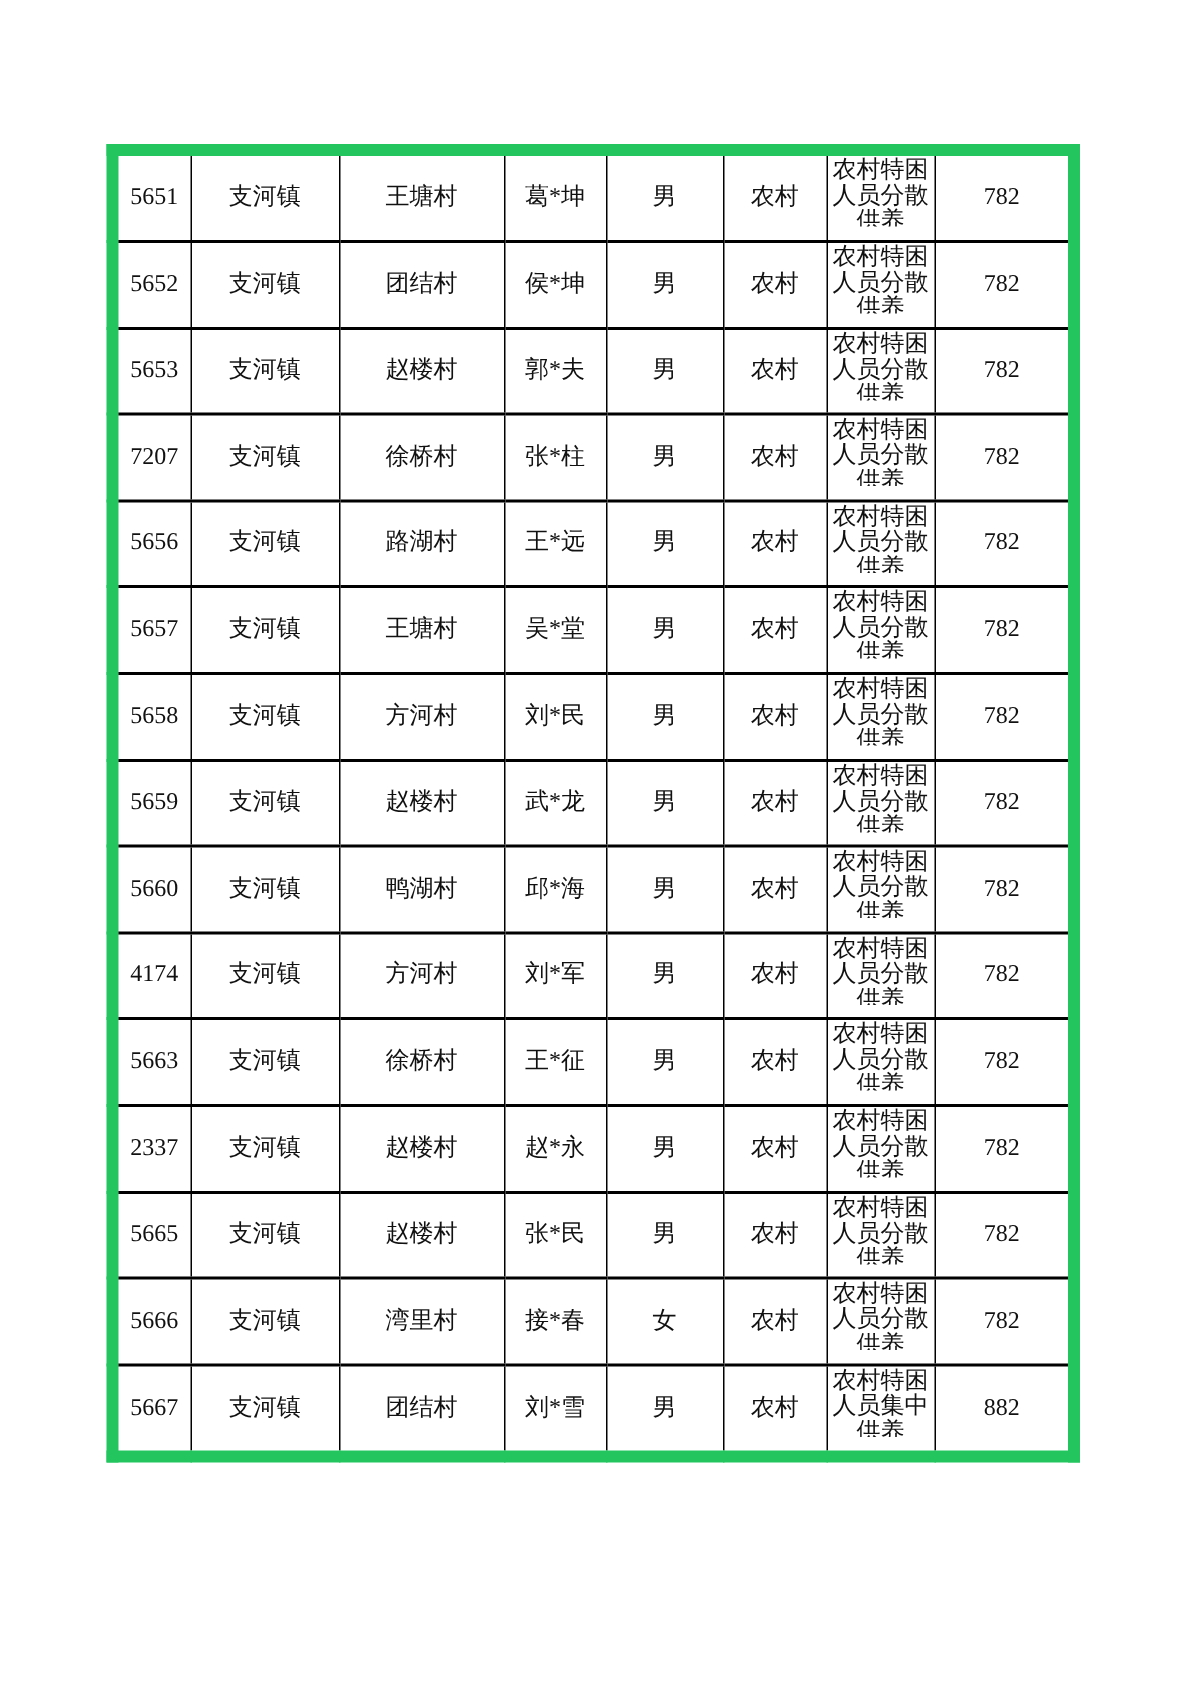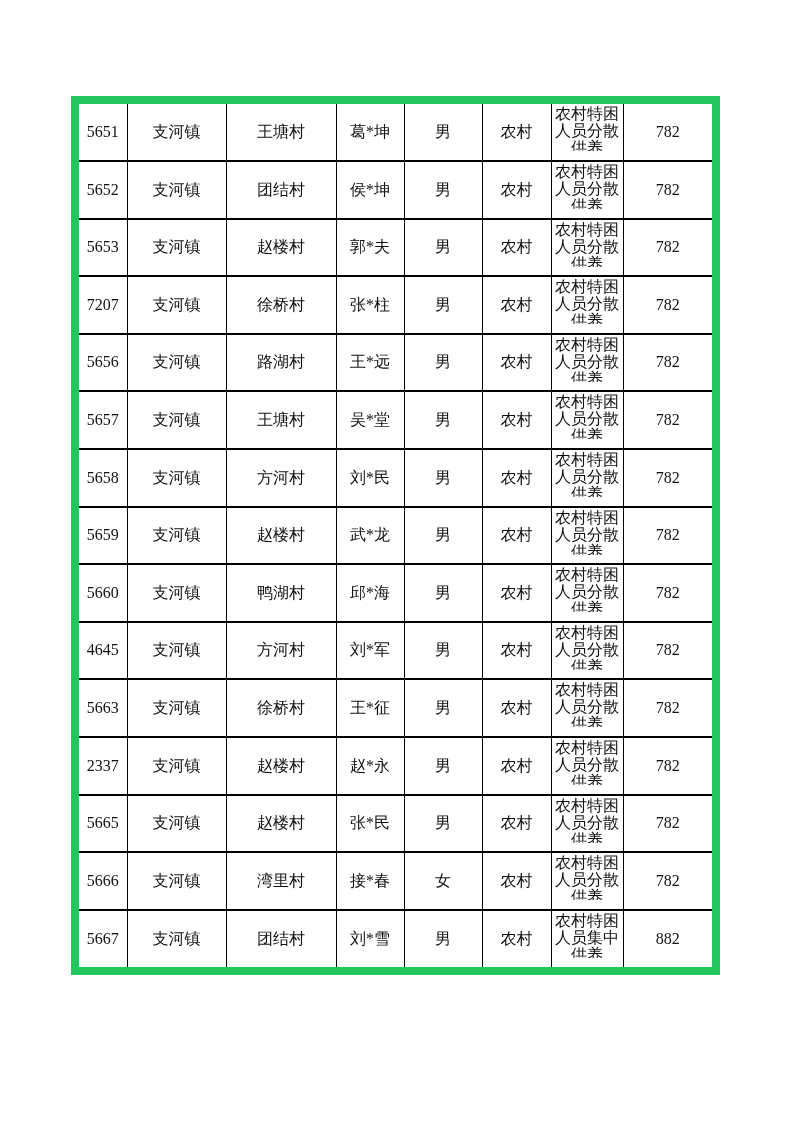--- a/index.html
+++ b/index.html
@@ -178,21 +178,21 @@
           <td>鸭湖村</td>
           <td>邱*海</td>
           <td>男</td>
           <td>农村</td>
           <td class="cat">
             <div class="clip">农村特困人员分散供养</div>
           </td>
           <td>782</td>
         </tr>
         <tr>
-          <td>4645</td>
+          <td>4174</td>
           <td>支河镇</td>
           <td>方河村</td>
           <td>刘*军</td>
           <td>男</td>
           <td>农村</td>
           <td class="cat">
             <div class="clip">农村特困人员分散供养</div>
           </td>
           <td>782</td>
         </tr>

